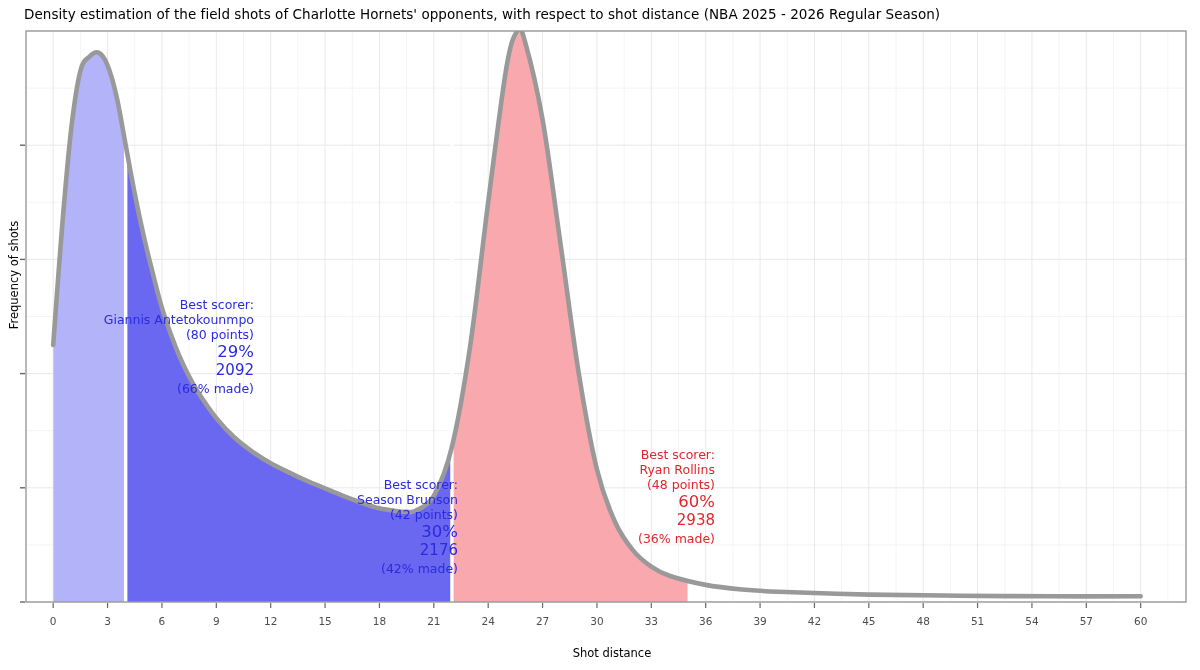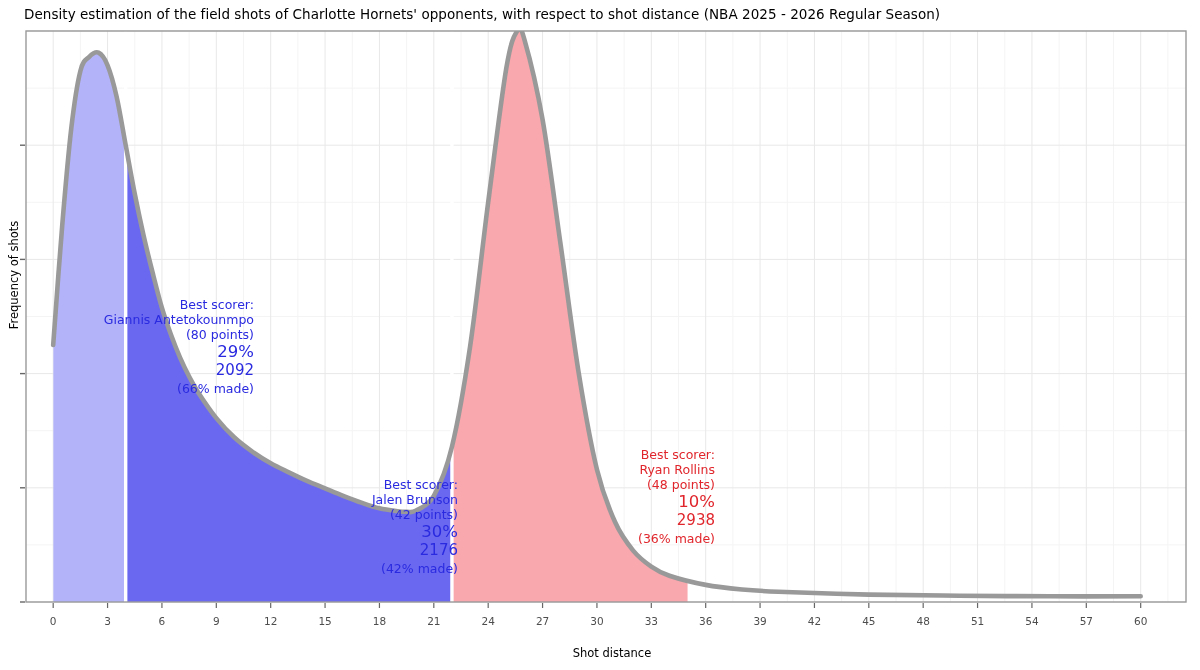--- a/index.html
+++ b/index.html
@@ -240,29 +240,29 @@
     <div class="ann-scorer">Best scorer:</div>
     <div class="ann-scorer">Giannis Antetokounmpo</div>
     <div class="ann-scorer">(80 points)</div>
     <div class="ann-pct">29%</div>
     <div class="ann-count">2092</div>
     <div class="ann-made">(66% made)</div>
   </div>
 
   <div class="annotation" style="left:218px; top:478px; width:240px; color:#2a2ae0;">
     <div class="ann-scorer">Best scorer:</div>
-    <div class="ann-scorer">Jalen Brunson</div>
+    <div class="ann-scorer">Season Brunson</div>
     <div class="ann-scorer">(42 points)</div>
     <div class="ann-pct">30%</div>
     <div class="ann-count">2176</div>
     <div class="ann-made">(42% made)</div>
   </div>
 
   <div class="annotation" style="left:475px; top:448px; width:240px; color:#e0262c;">
     <div class="ann-scorer">Best scorer:</div>
     <div class="ann-scorer">Ryan Rollins</div>
     <div class="ann-scorer">(48 points)</div>
-    <div class="ann-pct">10%</div>
+    <div class="ann-pct">60%</div>
     <div class="ann-count">2938</div>
     <div class="ann-made">(36% made)</div>
   </div>
 
 </div>
 
 </body></html>

